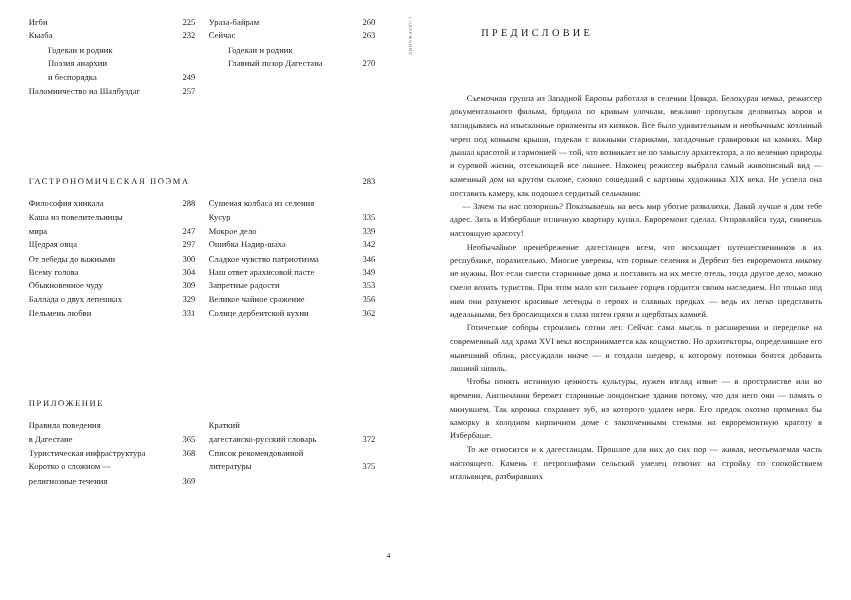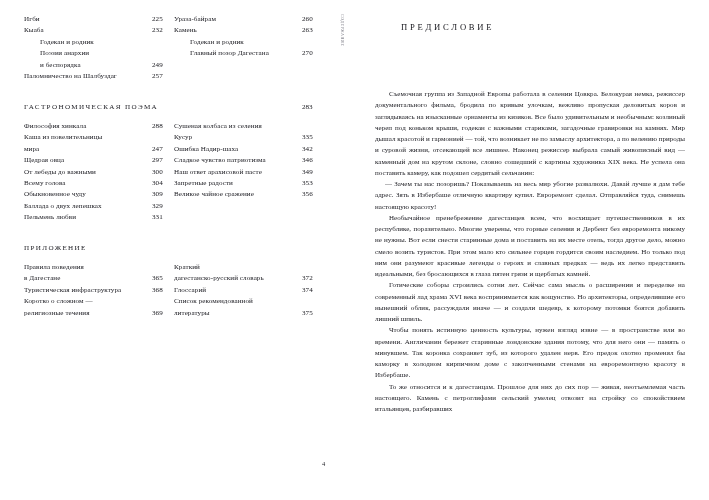--- a/index.html
+++ b/index.html
@@ -74,21 +74,21 @@
   }
 
   .toc-section {
     display: flex;
     align-items: baseline;
     font-size: 7.1px;
     letter-spacing: 0.19em;
     margin-top: 20px;
     margin-bottom: 10px;
   }
-  .toc-section .t { flex: 1 1 auto; }
+  .toc-section .t { flex: 1 1 auto; margin-top: 44px; }
   .toc-section .p {
     flex: 0 0 auto;
     letter-spacing: 0;
     width: 22px;
     padding-left: 6px;
   }
 
   
   .page-right {
     position: relative;
@@ -102,21 +102,21 @@
     left: 46px;
     top: 22px;
     font-size: 8.6px;
     letter-spacing: 0.32em;
     color: #16161c;
   }
 
   .preface-body {
     position: absolute;
     left: 20px;
-    top: 89px;
+    top: 77px;
     width: 310px;
   }
 
   .preface-body p {
     margin: 0;
     font-size: 7.0px;
     line-height: 11.25px;
     text-align: justify;
     text-indent: 14px;
     letter-spacing: 0.005em;
@@ -186,21 +186,21 @@
             <div class="t">Паломничество на Шалбуздаг</div>
             <div class="p">257</div>
           </div>
         </div>
         <div class="toc-col">
           <div class="toc-row">
             <div class="t">Ураза-байрам</div>
             <div class="p">260</div>
           </div>
           <div class="toc-row">
-            <div class="t">Камень</div>
+            <div class="t">Сейчас</div>
             <div class="p">263</div>
           </div>
           <div class="toc-row">
             <div class="t ind under"><span class="u">Годекан и родник</span></div>
             <div class="p"></div>
           </div>
           <div class="toc-row">
             <div class="t ind">Главный позор Дагестана</div>
             <div class="p">270</div>
           </div>
@@ -254,38 +254,46 @@
         <div class="toc-col">
           <div class="toc-row">
             <div class="t">Сушеная колбаса из селения</div>
             <div class="p"></div>
           </div>
           <div class="toc-row">
             <div class="t">Кусур</div>
             <div class="p">335</div>
           </div>
           <div class="toc-row">
+            <div class="t">Мокрое дело</div>
+            <div class="p">339</div>
+          </div>
+          <div class="toc-row">
             <div class="t">Ошибка Надир-шаха</div>
             <div class="p">342</div>
           </div>
           <div class="toc-row">
             <div class="t">Сладкое чувство патриотизма</div>
             <div class="p">346</div>
           </div>
           <div class="toc-row">
             <div class="t">Наш ответ арахисовой пасте</div>
             <div class="p">349</div>
           </div>
           <div class="toc-row">
             <div class="t">Запретные радости</div>
             <div class="p">353</div>
           </div>
           <div class="toc-row">
             <div class="t">Великое чайное сражение</div>
             <div class="p">356</div>
+          </div>
+          <div class="toc-row">
+            <div class="t">Солнце дербентской кухни</div>
+            <div class="p">362</div>
           </div>
         </div>
       </div>
 
       <div class="toc-section">
         <div class="t">ПРИЛОЖЕНИЕ</div>
         <div class="p"></div>
       </div>
 
       <div class="toc-cols">
@@ -312,24 +320,20 @@
           </div>
         </div>
         <div class="toc-col">
           <div class="toc-row">
             <div class="t">Краткий</div>
             <div class="p"></div>
           </div>
           <div class="toc-row">
             <div class="t">дагестанско-русский словарь</div>
             <div class="p">372</div>
-          </div>
-          <div class="toc-row">
-            <div class="t">Глоссарий</div>
-            <div class="p">374</div>
           </div>
           <div class="toc-row">
             <div class="t">Список рекомендованной</div>
             <div class="p"></div>
           </div>
           <div class="toc-row">
             <div class="t">литературы</div>
             <div class="p">375</div>
           </div>
         </div>

